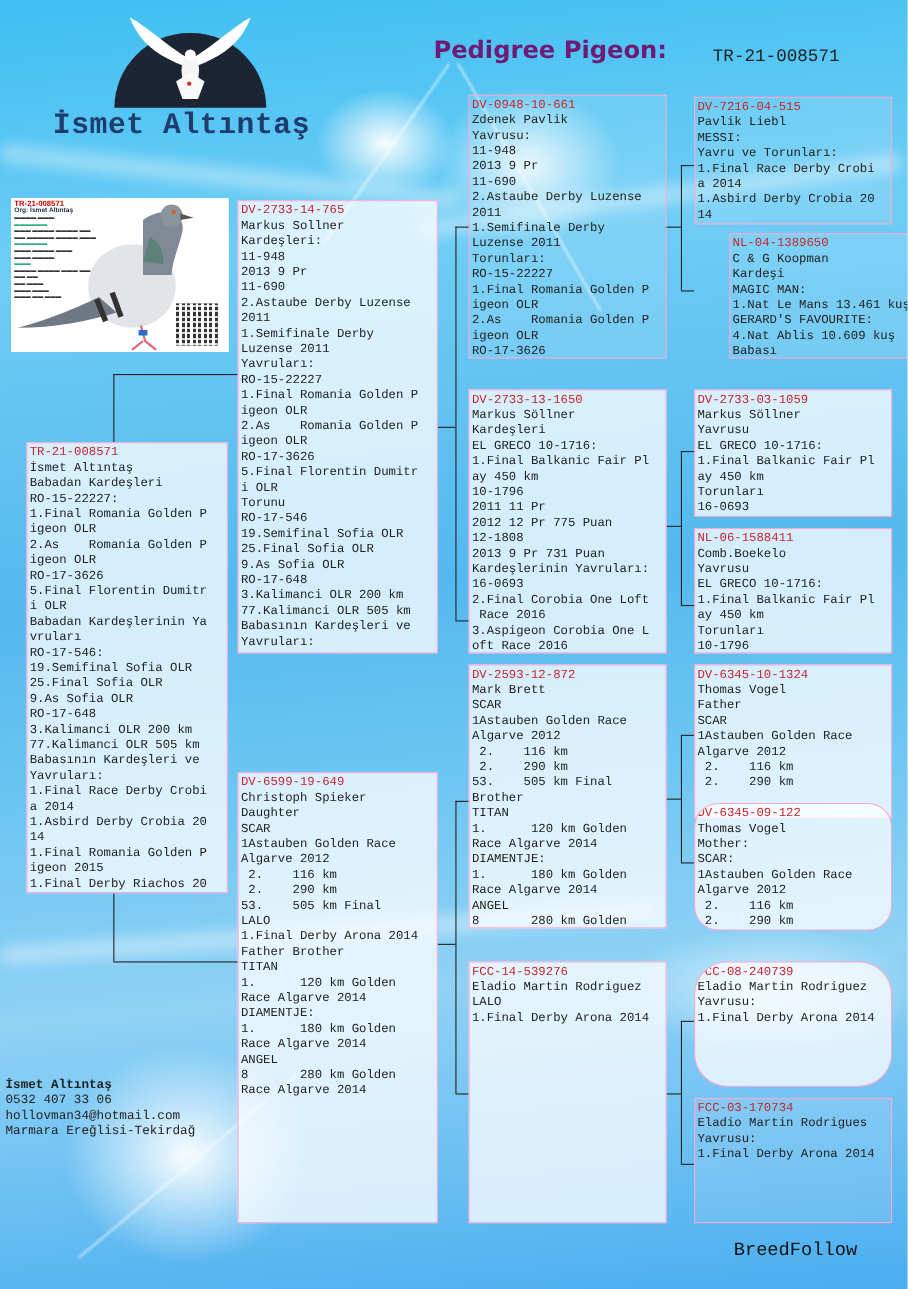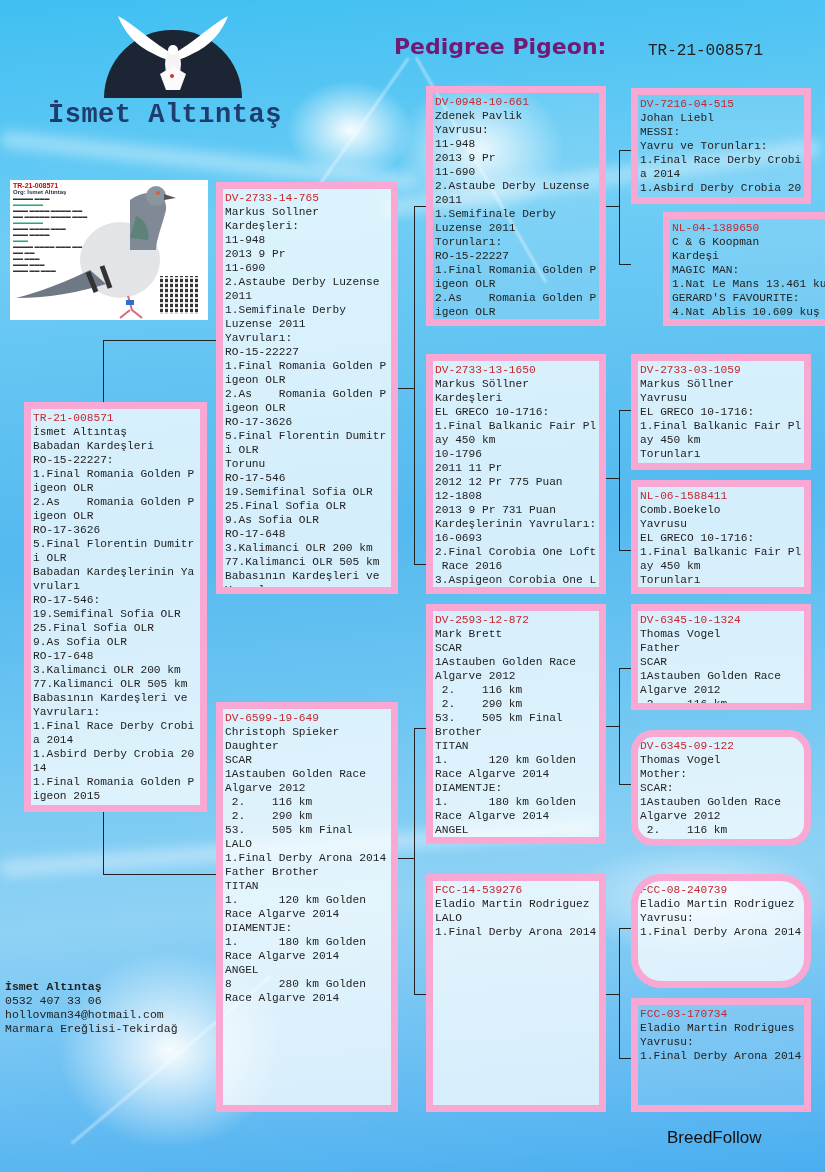--- a/index.html
+++ b/index.html
@@ -24,32 +24,32 @@
 
   .photo { position: absolute; left: 10px; top: 180px; width: 198px; height: 140px; background: #fff; overflow: hidden; }
   .photo .mini { position: absolute; left: 3px; top: 2px; font-family: "Liberation Sans", sans-serif; font-size: 5px; line-height: 6px; color: #333; width: 90px; }
   .photo .mini .r { color: #c00; font-weight: bold; font-size: 7px; line-height: 7px; }
   .photo .mini .b { color: #234; font-weight: bold; font-size: 6px; }
   .photo .mini .g { color: #2a7; }
   .qr { position: absolute; left: 150px; top: 96px; width: 38px; height: 38px;
         background: repeating-linear-gradient(90deg,#111 0 3px,#fff 3px 5px),#111; opacity:0.85; }
   .qr::after { content:""; position:absolute; inset:0; background: repeating-linear-gradient(0deg, rgba(255,255,255,0.8) 0 2px, transparent 2px 5px); }
 
-  .box { position: absolute; background: rgba(255,255,255,0.12); border: 7px solid #f9a8d4; box-sizing: border-box; padding: 2px 2px 0 2px; overflow: hidden; font-size: 11.2px; line-height: 14px; color: #222; white-space: pre; }
+  .box { position: absolute; background: rgba(255,255,255,0.12); border: 1px solid #f9a8d4; box-sizing: border-box; padding: 2px 2px 0 2px; overflow: hidden; font-size: 11.2px; line-height: 14px; color: #222; white-space: pre; }
   .box .rid { color: #c8262e; display: block; }
   .box .ln { display: block; }
   .box.white { background: rgba(255,255,255,0.75); }
 
   .line { position: absolute; background: #222; }
   .h { height: 1px; }
   .v { width: 1px; }
 
   .owner { position: absolute; left: 5px; top: 980px; font-size: 11.5px; line-height: 14px; color: #222; }
   .owner .nm { font-weight: bold; }
-  .footer-brand { position: absolute; left: 667px; top: 1128px; font-family: Liberation Sans, sans-serif; font-size: 17px; color: #111; }
+  .footer-brand { position: absolute; left: 667px; top: 1128px; font-family: Liberation Mono, monospace; font-size: 17px; color: #111; }
 </style>
 </head>
 <body>
 
 <div class="streak" style="left:0;top:130px;width:420px;transform:rotate(6deg);"></div>
 <div class="streak" style="left:380px;top:200px;width:445px;transform:rotate(-8deg);"></div>
 <div class="streak" style="left:0;top:860px;width:600px;transform:rotate(-4deg);"></div>
 <div class="ray" style="left:350px;top:40px;height:200px;transform:rotate(35deg);"></div>
 <div class="ray" style="left:480px;top:40px;height:260px;transform:rotate(-30deg);"></div>
 <div class="ray" style="left:170px;top:930px;height:260px;transform:rotate(50deg);"></div>
@@ -140,25 +140,25 @@
 <div class="box white" style="left:24px;top:402px;width:183px;height:410px;"><span class="rid">TR-21-008571</span><span class="ln">İsmet Altıntaş</span><span class="ln">Babadan Kardeşleri</span><span class="ln">RO-15-22227:</span><span class="ln">1.Final Romania Golden P</span><span class="ln">igeon OLR</span><span class="ln">2.As    Romania Golden P</span><span class="ln">igeon OLR</span><span class="ln">RO-17-3626</span><span class="ln">5.Final Florentin Dumitr</span><span class="ln">i OLR</span><span class="ln">Babadan Kardeşlerinin Ya</span><span class="ln">vruları</span><span class="ln">RO-17-546:</span><span class="ln">19.Semifinal Sofia OLR</span><span class="ln">25.Final Sofia OLR</span><span class="ln">9.As Sofia OLR</span><span class="ln">RO-17-648</span><span class="ln">3.Kalimanci OLR 200 km</span><span class="ln">77.Kalimanci OLR 505 km</span><span class="ln">Babasının Kardeşleri ve</span><span class="ln">Yavruları:</span><span class="ln">1.Final Race Derby Crobi</span><span class="ln">a 2014</span><span class="ln">1.Asbird Derby Crobia 20</span><span class="ln">14</span><span class="ln">1.Final Romania Golden P</span><span class="ln">igeon 2015</span><span class="ln">1.Final Derby Riachos 20</span></div>
 
 <div class="box white" style="left:216px;top:182px;width:182px;height:412px;"><span class="rid">DV-2733-14-765</span><span class="ln">Markus Sollner</span><span class="ln">Kardeşleri:</span><span class="ln">11-948</span><span class="ln">2013 9 Pr</span><span class="ln">11-690</span><span class="ln">2.Astaube Derby Luzense</span><span class="ln">2011</span><span class="ln">1.Semifinale Derby</span><span class="ln">Luzense 2011</span><span class="ln">Yavruları:</span><span class="ln">RO-15-22227</span><span class="ln">1.Final Romania Golden P</span><span class="ln">igeon OLR</span><span class="ln">2.As    Romania Golden P</span><span class="ln">igeon OLR</span><span class="ln">RO-17-3626</span><span class="ln">5.Final Florentin Dumitr</span><span class="ln">i OLR</span><span class="ln">Torunu</span><span class="ln">RO-17-546</span><span class="ln">19.Semifinal Sofia OLR</span><span class="ln">25.Final Sofia OLR</span><span class="ln">9.As Sofia OLR</span><span class="ln">RO-17-648</span><span class="ln">3.Kalimanci OLR 200 km</span><span class="ln">77.Kalimanci OLR 505 km</span><span class="ln">Babasının Kardeşleri ve</span><span class="ln">Yavruları:</span></div>
 <div class="box white" style="left:216px;top:702px;width:182px;height:410px;"><span class="rid">DV-6599-19-649</span><span class="ln">Christoph Spieker</span><span class="ln">Daughter</span><span class="ln">SCAR</span><span class="ln">1Astauben Golden Race</span><span class="ln">Algarve 2012</span><span class="ln"> 2.    116 km</span><span class="ln"> 2.    290 km</span><span class="ln">53.    505 km Final</span><span class="ln">LALO</span><span class="ln">1.Final Derby Arona 2014</span><span class="ln">Father Brother</span><span class="ln">TITAN</span><span class="ln">1.      120 km Golden</span><span class="ln">Race Algarve 2014</span><span class="ln">DIAMENTJE:</span><span class="ln">1.      180 km Golden</span><span class="ln">Race Algarve 2014</span><span class="ln">ANGEL</span><span class="ln">8       280 km Golden</span><span class="ln">Race Algarve 2014</span></div>
 
 <div class="box" style="left:426px;top:86px;width:180px;height:240px;"><span class="rid">DV-0948-10-661</span><span class="ln">Zdenek Pavlik</span><span class="ln">Yavrusu:</span><span class="ln">11-948</span><span class="ln">2013 9 Pr</span><span class="ln">11-690</span><span class="ln">2.Astaube Derby Luzense</span><span class="ln">2011</span><span class="ln">1.Semifinale Derby</span><span class="ln">Luzense 2011</span><span class="ln">Torunları:</span><span class="ln">RO-15-22227</span><span class="ln">1.Final Romania Golden P</span><span class="ln">igeon OLR</span><span class="ln">2.As    Romania Golden P</span><span class="ln">igeon OLR</span><span class="ln">RO-17-3626</span></div>
 <div class="box white" style="left:426px;top:354px;width:180px;height:240px;"><span class="rid">DV-2733-13-1650</span><span class="ln">Markus Söllner</span><span class="ln">Kardeşleri</span><span class="ln">EL GRECO 10-1716:</span><span class="ln">1.Final Balkanic Fair Pl</span><span class="ln">ay 450 km</span><span class="ln">10-1796</span><span class="ln">2011 11 Pr</span><span class="ln">2012 12 Pr 775 Puan</span><span class="ln">12-1808</span><span class="ln">2013 9 Pr 731 Puan</span><span class="ln">Kardeşlerinin Yavruları:</span><span class="ln">16-0693</span><span class="ln">2.Final Corobia One Loft</span><span class="ln"> Race 2016</span><span class="ln">3.Aspigeon Corobia One L</span><span class="ln">oft Race 2016</span></div>
 <div class="box white" style="left:426px;top:604px;width:180px;height:240px;"><span class="rid">DV-2593-12-872</span><span class="ln">Mark Brett</span><span class="ln">SCAR</span><span class="ln">1Astauben Golden Race</span><span class="ln">Algarve 2012</span><span class="ln"> 2.    116 km</span><span class="ln"> 2.    290 km</span><span class="ln">53.    505 km Final</span><span class="ln">Brother</span><span class="ln">TITAN</span><span class="ln">1.      120 km Golden</span><span class="ln">Race Algarve 2014</span><span class="ln">DIAMENTJE:</span><span class="ln">1.      180 km Golden</span><span class="ln">Race Algarve 2014</span><span class="ln">ANGEL</span><span class="ln">8       280 km Golden</span></div>
 <div class="box white" style="left:426px;top:874px;width:180px;height:238px;"><span class="rid">FCC-14-539276</span><span class="ln">Eladio Martin Rodriguez</span><span class="ln">LALO</span><span class="ln">1.Final Derby Arona 2014</span></div>
 
-<div class="box" style="left:631px;top:88px;width:180px;height:116px;"><span class="rid">DV-7216-04-515</span><span class="ln">Johan Liebl</span><span class="ln">MESSI:</span><span class="ln">Yavru ve Torunları:</span><span class="ln">1.Final Race Derby Crobi</span><span class="ln">a 2014</span><span class="ln">1.Asbird Derby Crobia 20</span><span class="ln">14</span></div>
+<div class="box" style="left:631px;top:88px;width:180px;height:116px;"><span class="rid">DV-7216-04-515</span><span class="ln">Pavlik Liebl</span><span class="ln">MESSI:</span><span class="ln">Yavru ve Torunları:</span><span class="ln">1.Final Race Derby Crobi</span><span class="ln">a 2014</span><span class="ln">1.Asbird Derby Crobia 20</span><span class="ln">14</span></div>
 <div class="box" style="left:631px;top:212px;width:180px;height:114px;margin-left:32px;"><span class="rid">NL-04-1389650</span><span class="ln">C &amp; G Koopman</span><span class="ln">Kardeşi</span><span class="ln">MAGIC MAN:</span><span class="ln">1.Nat Le Mans 13.461 kuş</span><span class="ln">GERARD'S FAVOURITE:</span><span class="ln">4.Nat Ablis 10.609 kuş</span><span class="ln">Babası</span></div>
 <div class="box white" style="left:631px;top:354px;width:180px;height:116px;"><span class="rid">DV-2733-03-1059</span><span class="ln">Markus Söllner</span><span class="ln">Yavrusu</span><span class="ln">EL GRECO 10-1716:</span><span class="ln">1.Final Balkanic Fair Pl</span><span class="ln">ay 450 km</span><span class="ln">Torunları</span><span class="ln">16-0693</span></div>
 <div class="box white" style="left:631px;top:480px;width:180px;height:114px;"><span class="rid">NL-06-1588411</span><span class="ln">Comb.Boekelo</span><span class="ln">Yavrusu</span><span class="ln">EL GRECO 10-1716:</span><span class="ln">1.Final Balkanic Fair Pl</span><span class="ln">ay 450 km</span><span class="ln">Torunları</span><span class="ln">10-1796</span></div>
-<div class="box white" style="left:631px;top:604px;width:180px;height:106px;"><span class="rid">DV-6345-10-1324</span><span class="ln">Thomas Vogel</span><span class="ln">Father</span><span class="ln">SCAR</span><span class="ln">1Astauben Golden Race</span><span class="ln">Algarve 2012</span><span class="ln"> 2.    116 km</span><span class="ln"> 2.    290 km</span></div>
+<div class="box white" style="left:631px;top:604px;width:180px;height:140px;"><span class="rid">DV-6345-10-1324</span><span class="ln">Thomas Vogel</span><span class="ln">Father</span><span class="ln">SCAR</span><span class="ln">1Astauben Golden Race</span><span class="ln">Algarve 2012</span><span class="ln"> 2.    116 km</span><span class="ln"> 2.    290 km</span></div>
 <div class="box white" style="left:631px;top:730px;width:180px;height:116px;border-radius:22px;"><span class="rid">DV-6345-09-122</span><span class="ln">Thomas Vogel</span><span class="ln">Mother:</span><span class="ln">SCAR:</span><span class="ln">1Astauben Golden Race</span><span class="ln">Algarve 2012</span><span class="ln"> 2.    116 km</span><span class="ln"> 2.    290 km</span></div>
 <div class="box white" style="left:631px;top:874px;width:180px;height:114px;border-radius:30px;"><span class="rid">FCC-08-240739</span><span class="ln">Eladio Martin Rodriguez</span><span class="ln">Yavrusu:</span><span class="ln">1.Final Derby Arona 2014</span></div>
 <div class="box" style="left:631px;top:998px;width:180px;height:114px;"><span class="rid">FCC-03-170734</span><span class="ln">Eladio Martin Rodrigues</span><span class="ln">Yavrusu:</span><span class="ln">1.Final Derby Arona 2014</span></div>
 
 <div class="owner">
   <div class="nm">İsmet Altıntaş</div>
   <div>0532 407 33 06</div>
   <div>hollovman34@hotmail.com</div>
   <div>Marmara Ereğlisi-Tekirdağ</div>
 </div>

